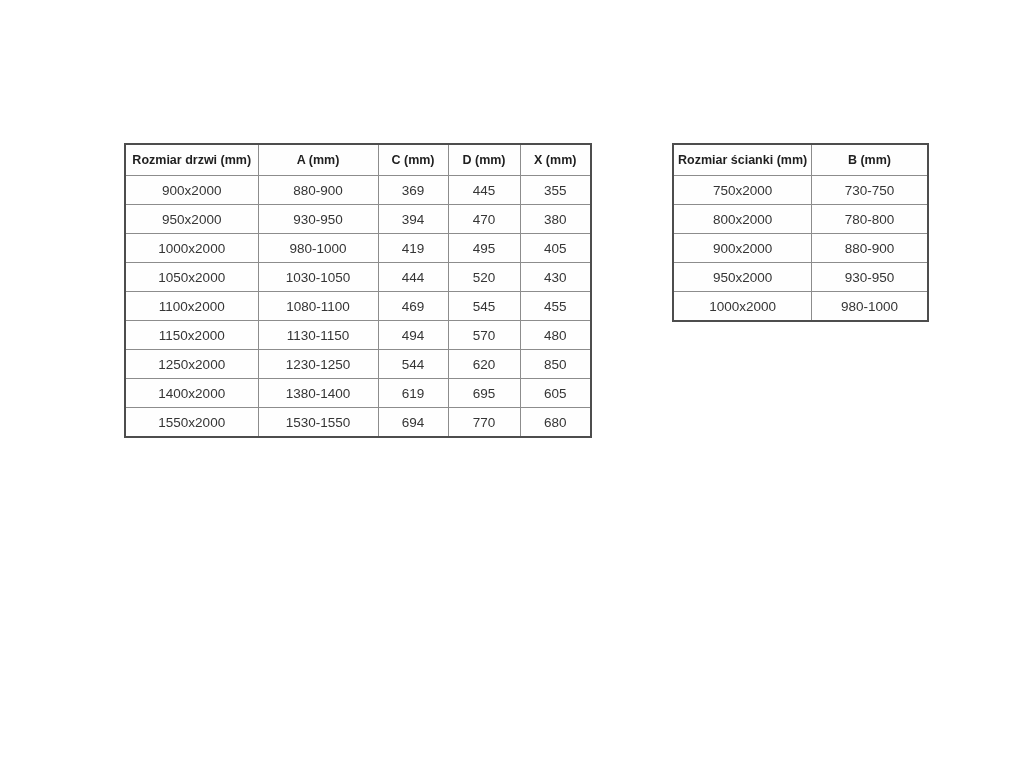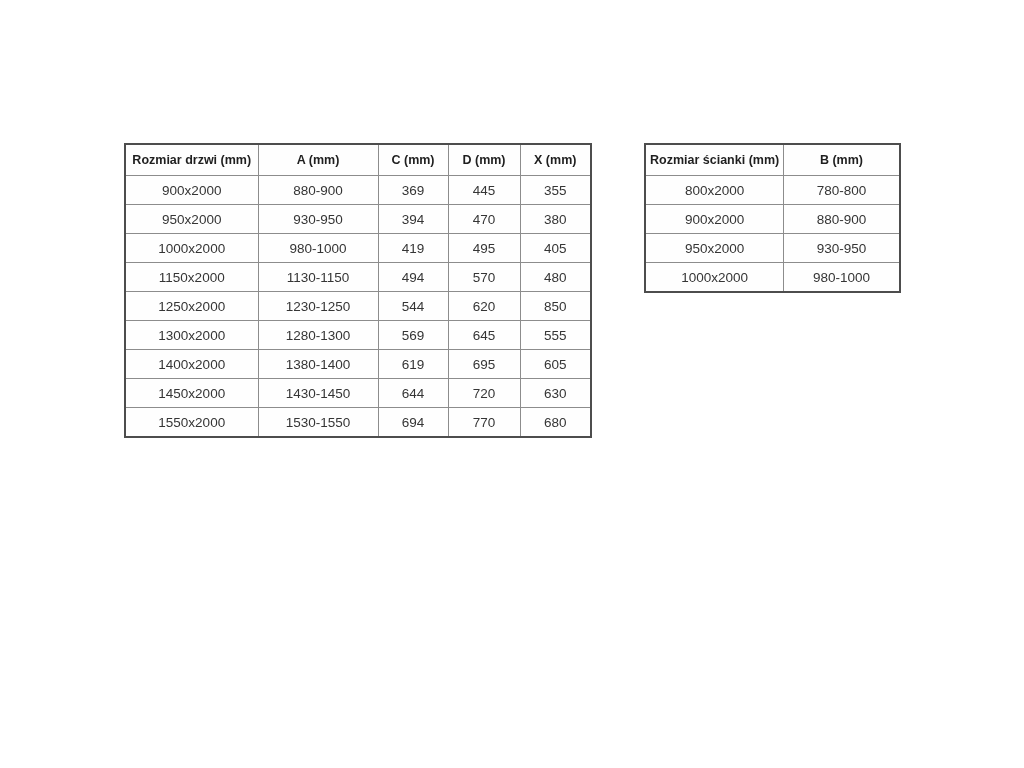--- a/index.html
+++ b/index.html
@@ -11,21 +11,21 @@
     font-family: "Liberation Sans", sans-serif;
   }
   table.spec {
     position: absolute;
     border-collapse: collapse;
     table-layout: fixed;
     background: #fefefe;
     border: 2px solid #4d4d4d;
   }
   #door-table { left: 124px; top: 143px; }
-  #wall-table { left: 644px; top: 143px; padding-left: 44px; }
+  #wall-table { left: 672px; top: 143px; padding-left: 44px; }
   table.spec th, table.spec td {
     border: 1px solid #8c8c8c;
     text-align: center;
     vertical-align: middle;
     padding: 0 4px;
     overflow: hidden;
     white-space: nowrap;
   }
   table.spec th {
     height: 30px;
@@ -87,53 +87,53 @@
           <td>380</td>
         </tr>
         <tr>
           <td>1000x2000</td>
           <td>980-1000</td>
           <td>419</td>
           <td>495</td>
           <td>405</td>
         </tr>
         <tr>
+          <td>1050x2000</td>
+          <td>1030-1050</td>
+          <td>444</td>
+          <td>520</td>
+          <td>430</td>
+        </tr>
+        <tr>
+          <td>1100x2000</td>
+          <td>1080-1100</td>
+          <td>469</td>
+          <td>545</td>
+          <td>455</td>
+        </tr>
+        <tr>
           <td>1150x2000</td>
           <td>1130-1150</td>
           <td>494</td>
           <td>570</td>
           <td>480</td>
         </tr>
         <tr>
           <td>1250x2000</td>
           <td>1230-1250</td>
           <td>544</td>
           <td>620</td>
           <td>850</td>
         </tr>
         <tr>
-          <td>1300x2000</td>
-          <td>1280-1300</td>
-          <td>569</td>
-          <td>645</td>
-          <td>555</td>
-        </tr>
-        <tr>
           <td>1400x2000</td>
           <td>1380-1400</td>
           <td>619</td>
           <td>695</td>
           <td>605</td>
-        </tr>
-        <tr>
-          <td>1450x2000</td>
-          <td>1430-1450</td>
-          <td>644</td>
-          <td>720</td>
-          <td>630</td>
         </tr>
         <tr>
           <td>1550x2000</td>
           <td>1530-1550</td>
           <td>694</td>
           <td>770</td>
           <td>680</td>
         </tr>
       </tbody>
   </table>
@@ -144,20 +144,24 @@
         <col class="c1">
     </colgroup>
     <thead>
       <tr>
           <th>Rozmiar ścianki (mm)</th>
           <th>B (mm)</th>
         </tr>
     </thead>
     <tbody>
         <tr>
+          <td>750x2000</td>
+          <td>730-750</td>
+        </tr>
+        <tr>
           <td>800x2000</td>
           <td>780-800</td>
         </tr>
         <tr>
           <td>900x2000</td>
           <td>880-900</td>
         </tr>
         <tr>
           <td>950x2000</td>
           <td>930-950</td>

